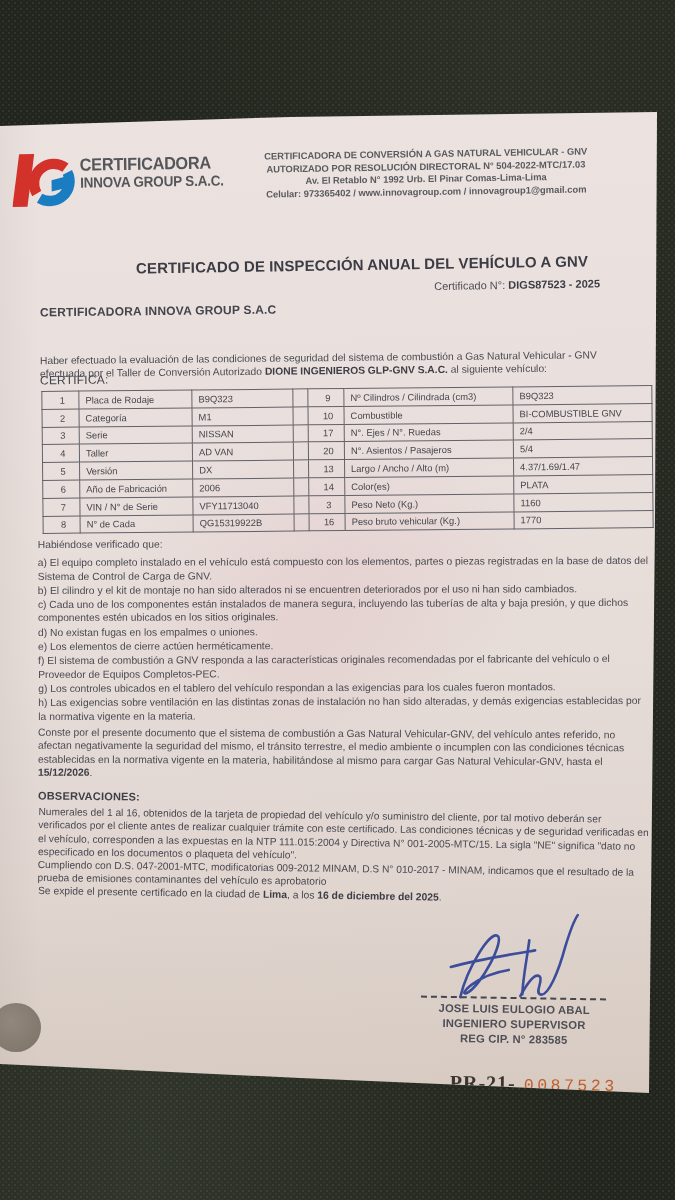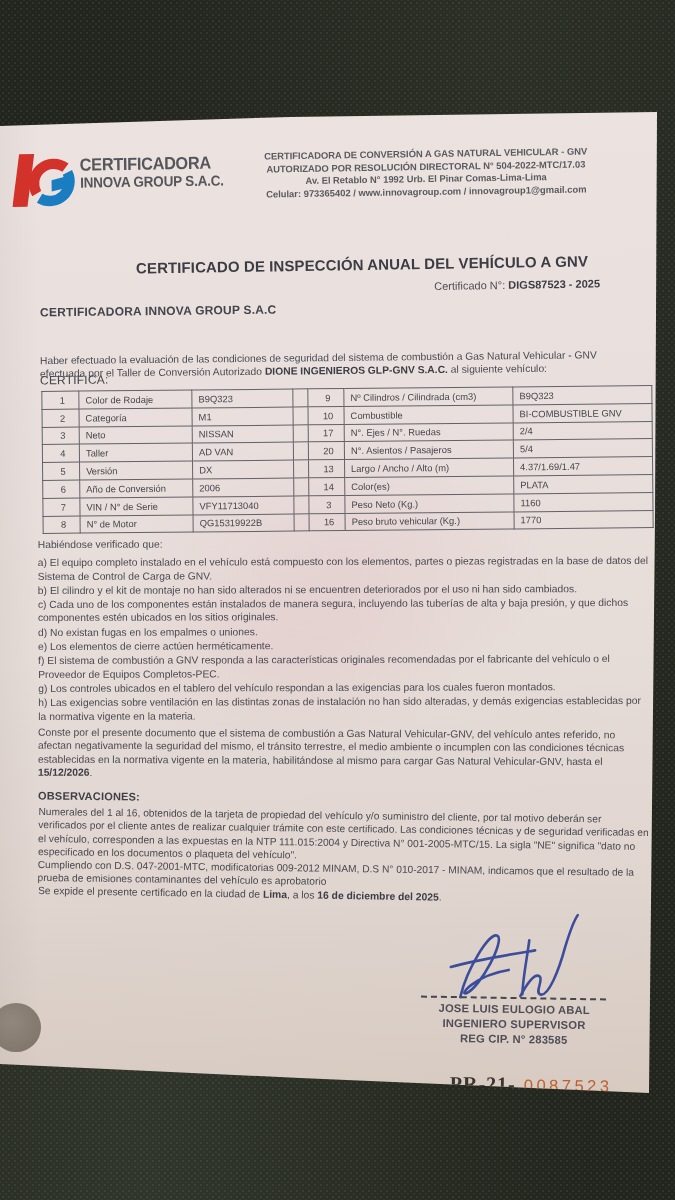--- a/index.html
+++ b/index.html
@@ -60,21 +60,21 @@
   #obs p{margin:0;}
   #expide{left:38px;top:889px;width:612px;transform:rotate(.95deg);}
   
   #sigsvg{left:423px;top:910px;transform:rotate(1deg);}
   #sigline{left:421px;top:997px;width:185px;border-top:2px dashed #46464e;transform:rotate(.9deg);}
   #sigtxt{left:401px;top:1002px;width:226px;text-align:center;font-size:11.2px;font-weight:bold;
     color:#4e4e56;line-height:15px;letter-spacing:.2px;transform:rotate(.9deg);}
   
   #serial{left:450px;top:1040px;display:flex;align-items:baseline;transform:rotate(.6deg);}
   .pr{font-family:"Liberation Serif",serif;font-weight:bold;font-size:20px;color:#3a362f;letter-spacing:1px;}
-  .num{font-family:Liberation Sans, sans-serif;font-size:16.5px;color:#c05f2e;letter-spacing:3.5px;margin-left:8px;margin-top:36px;}
+  .num{font-family:Liberation Mono, monospace;font-size:16.5px;color:#c05f2e;letter-spacing:3.5px;margin-left:8px;margin-top:36px;}
 </style>
 </head>
 <body>
 
 <div class="photo">
   <div class="fabric"></div>
 
   <div class="paper-clip">
     <div class="paper-bg"></div>
     <div class="dot"></div>
@@ -105,39 +105,39 @@
     <div class="sec" id="certifier">CERTIFICADORA INNOVA GROUP S.A.C</div>
     <div class="sec" id="certifica">CERTIFICA:</div>
 
     <div class="sec body-txt" id="intro"><span>Haber efectuado la evaluación de las condiciones de seguridad del sistema de combustión a Gas Natural Vehicular - GNV efectuada por el Taller de Conversión Autorizado </span><b>DIONE INGENIEROS GLP-GNV S.A.C.</b><span> al siguiente vehículo:</span></div>
 
     <div class="sec" id="vwrap">
       <table class="vt">
         <tbody>
             <tr>
           <td class="cn">1</td>
-          <td class="cl">Color de Rodaje</td>
+          <td class="cl">Placa de Rodaje</td>
           <td class="cv">B9Q323</td>
           <td class="cg"></td>
           <td class="cn2">9</td>
           <td class="cl2">Nº Cilindros / Cilindrada (cm3)</td>
           <td class="cv2">B9Q323</td>
         </tr>
         <tr>
           <td class="cn">2</td>
           <td class="cl">Categoría</td>
           <td class="cv">M1</td>
           <td class="cg"></td>
           <td class="cn2">10</td>
           <td class="cl2">Combustible</td>
           <td class="cv2">BI-COMBUSTIBLE GNV</td>
         </tr>
         <tr>
           <td class="cn">3</td>
-          <td class="cl">Neto</td>
+          <td class="cl">Serie</td>
           <td class="cv">NISSAN</td>
           <td class="cg"></td>
           <td class="cn2">17</td>
           <td class="cl2">N°. Ejes / N°. Ruedas</td>
           <td class="cv2">2/4</td>
         </tr>
         <tr>
           <td class="cn">4</td>
           <td class="cl">Taller</td>
           <td class="cv">AD VAN</td>
@@ -150,39 +150,39 @@
           <td class="cn">5</td>
           <td class="cl">Versión</td>
           <td class="cv">DX</td>
           <td class="cg"></td>
           <td class="cn2">13</td>
           <td class="cl2">Largo / Ancho / Alto (m)</td>
           <td class="cv2">4.37/1.69/1.47</td>
         </tr>
         <tr>
           <td class="cn">6</td>
-          <td class="cl">Año de Conversión</td>
+          <td class="cl">Año de Fabricación</td>
           <td class="cv">2006</td>
           <td class="cg"></td>
           <td class="cn2">14</td>
           <td class="cl2">Color(es)</td>
           <td class="cv2">PLATA</td>
         </tr>
         <tr>
           <td class="cn">7</td>
           <td class="cl">VIN / N° de Serie</td>
           <td class="cv">VFY11713040</td>
           <td class="cg"></td>
           <td class="cn2">3</td>
           <td class="cl2">Peso Neto (Kg.)</td>
           <td class="cv2">1160</td>
         </tr>
         <tr>
           <td class="cn">8</td>
-          <td class="cl">N° de Motor</td>
+          <td class="cl">N° de Cada</td>
           <td class="cv">QG15319922B</td>
           <td class="cg"></td>
           <td class="cn2">16</td>
           <td class="cl2">Peso bruto vehicular (Kg.)</td>
           <td class="cv2">1770</td>
         </tr>
       </tbody>
         </table>
     </div>
 

